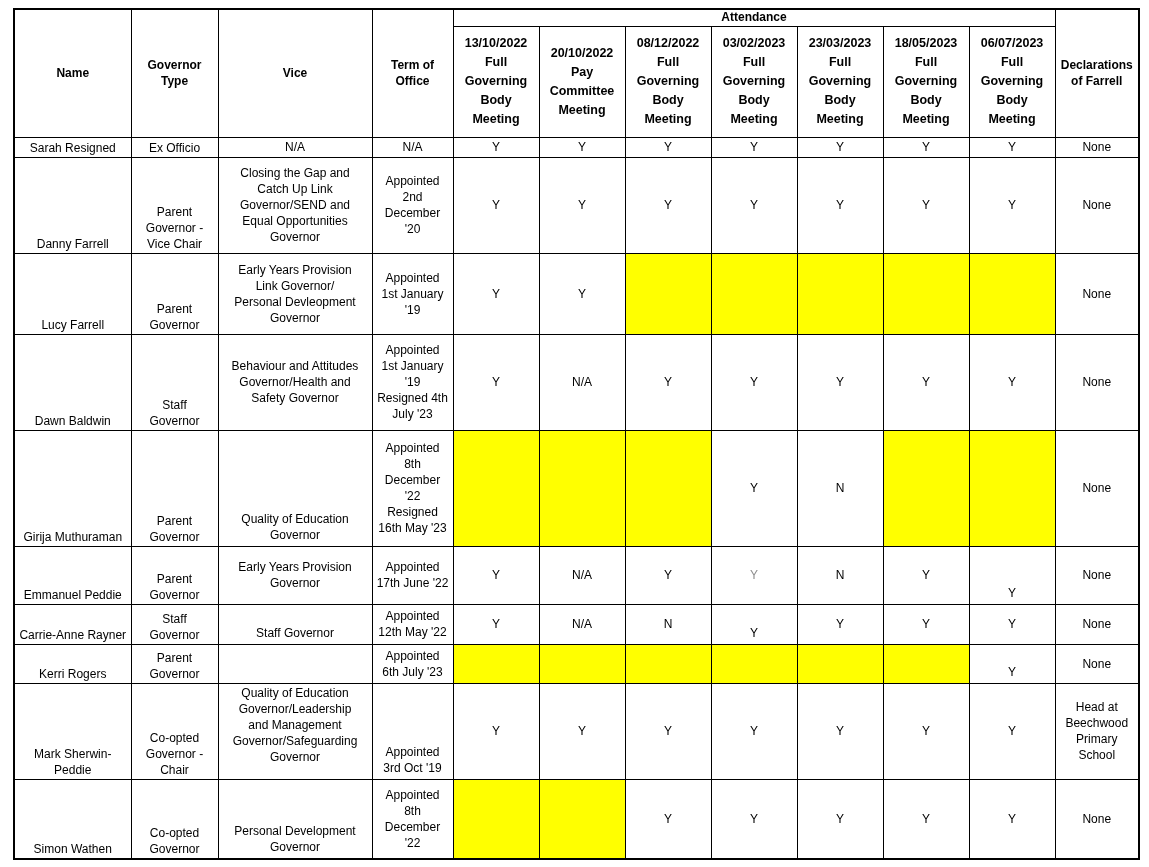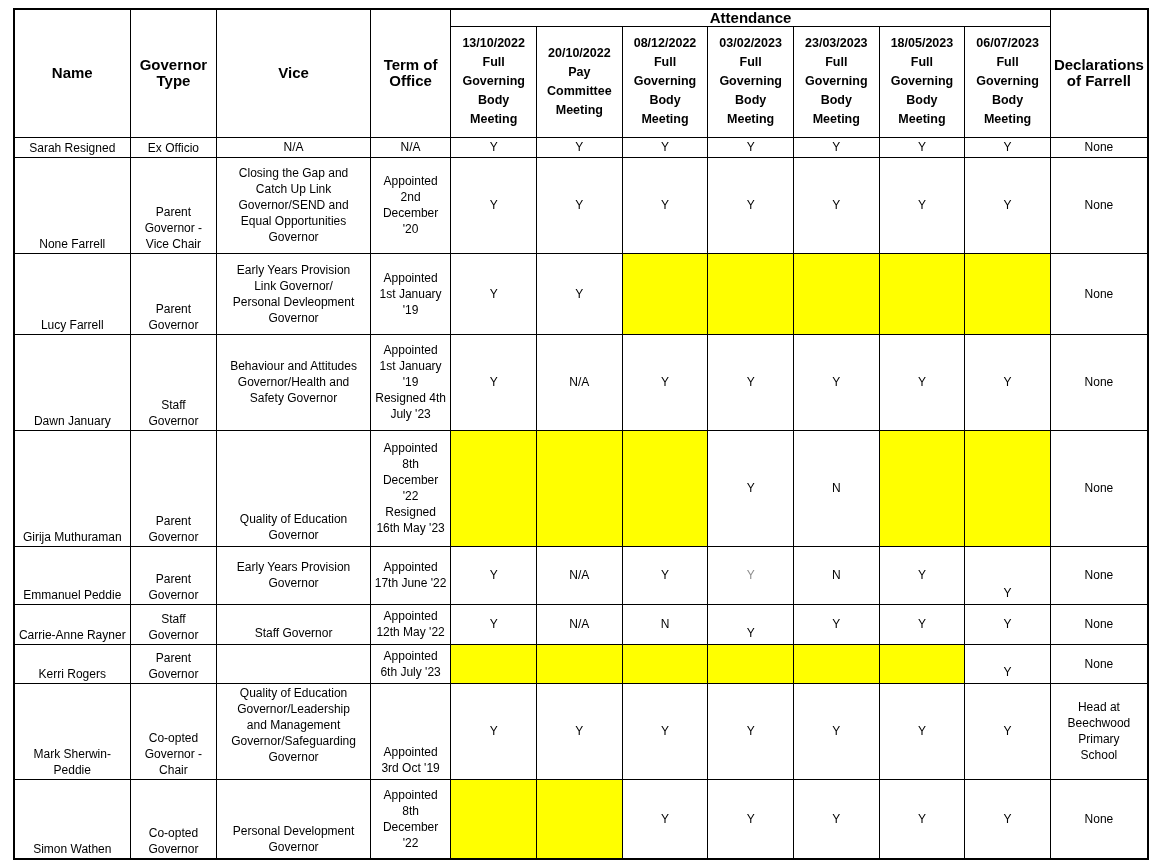--- a/index.html
+++ b/index.html
@@ -2,21 +2,21 @@
 <html><head>
 <meta charset="utf-8">
 <style>
   html,body{margin:0;padding:0;background:#ffffff;}
   .page{position:relative;width:1149px;height:867px;background:#fff;
         font-family:"Liberation Sans",sans-serif;color:#000;overflow:hidden;}
   table.gov{position:absolute;left:13px;top:8px;border-collapse:collapse;
             table-layout:fixed;border:2px solid #000;}
   th,td{border:1px solid #000;padding:1px 3px;text-align:center;
         white-space:pre-line;overflow:hidden;}
-  thead th{font-weight:bold;font-size:15px;line-height:16px;vertical-align:middle;}
+  thead th{font-weight:bold;font-size:12px;line-height:16px;vertical-align:middle;}
   th.att-group{height:15px;padding:0;line-height:15px;}
   tr.meet-row th{line-height:19px;vertical-align:middle;font-size:12.5px;}
   td{font-size:12px;line-height:16px;vertical-align:middle;}
   td.name,td.type{vertical-align:bottom;}
   td.role,td.term,td.att,td.decl{vertical-align:middle;}
   .v-bottom{vertical-align:bottom !important;padding-bottom:3px;}
   .v-top{vertical-align:top !important;}
   thead tr:nth-child(1){height:17px;}
   thead tr:nth-child(2){height:111px;}
   tbody tr:nth-child(1){height:20px;}
@@ -107,21 +107,21 @@
           <td class="att">Y</td>
           <td class="att">Y</td>
           <td class="att">Y</td>
           <td class="att">Y</td>
           <td class="att">Y</td>
           <td class="att">Y</td>
           <td class="att">Y</td>
           <td class="decl">None</td>
         </tr>
         <tr>
-          <td class="name">None Farrell</td>
+          <td class="name">Danny Farrell</td>
           <td class="type">Parent
 Governor -
 Vice Chair</td>
           <td class="role">Closing the Gap and
 Catch Up Link
 Governor/SEND and
 Equal Opportunities
 Governor</td>
           <td class="term">Appointed
 2nd
@@ -150,21 +150,21 @@
           <td class="att">Y</td>
           <td class="att">Y</td>
           <td class="att" style="background: rgb(255, 255, 0);"></td>
           <td class="att" style="background: rgb(255, 255, 0);"></td>
           <td class="att" style="background: rgb(255, 255, 0);"></td>
           <td class="att" style="background: rgb(255, 255, 0);"></td>
           <td class="att" style="background: rgb(255, 255, 0);"></td>
           <td class="decl">None</td>
         </tr>
         <tr>
-          <td class="name">Dawn January</td>
+          <td class="name">Dawn Baldwin</td>
           <td class="type">Staff
 Governor</td>
           <td class="role">Behaviour and Attitudes
 Governor/Health and
 Safety Governor</td>
           <td class="term">Appointed
 1st January
 '19
 Resigned 4th
 July '23</td>

